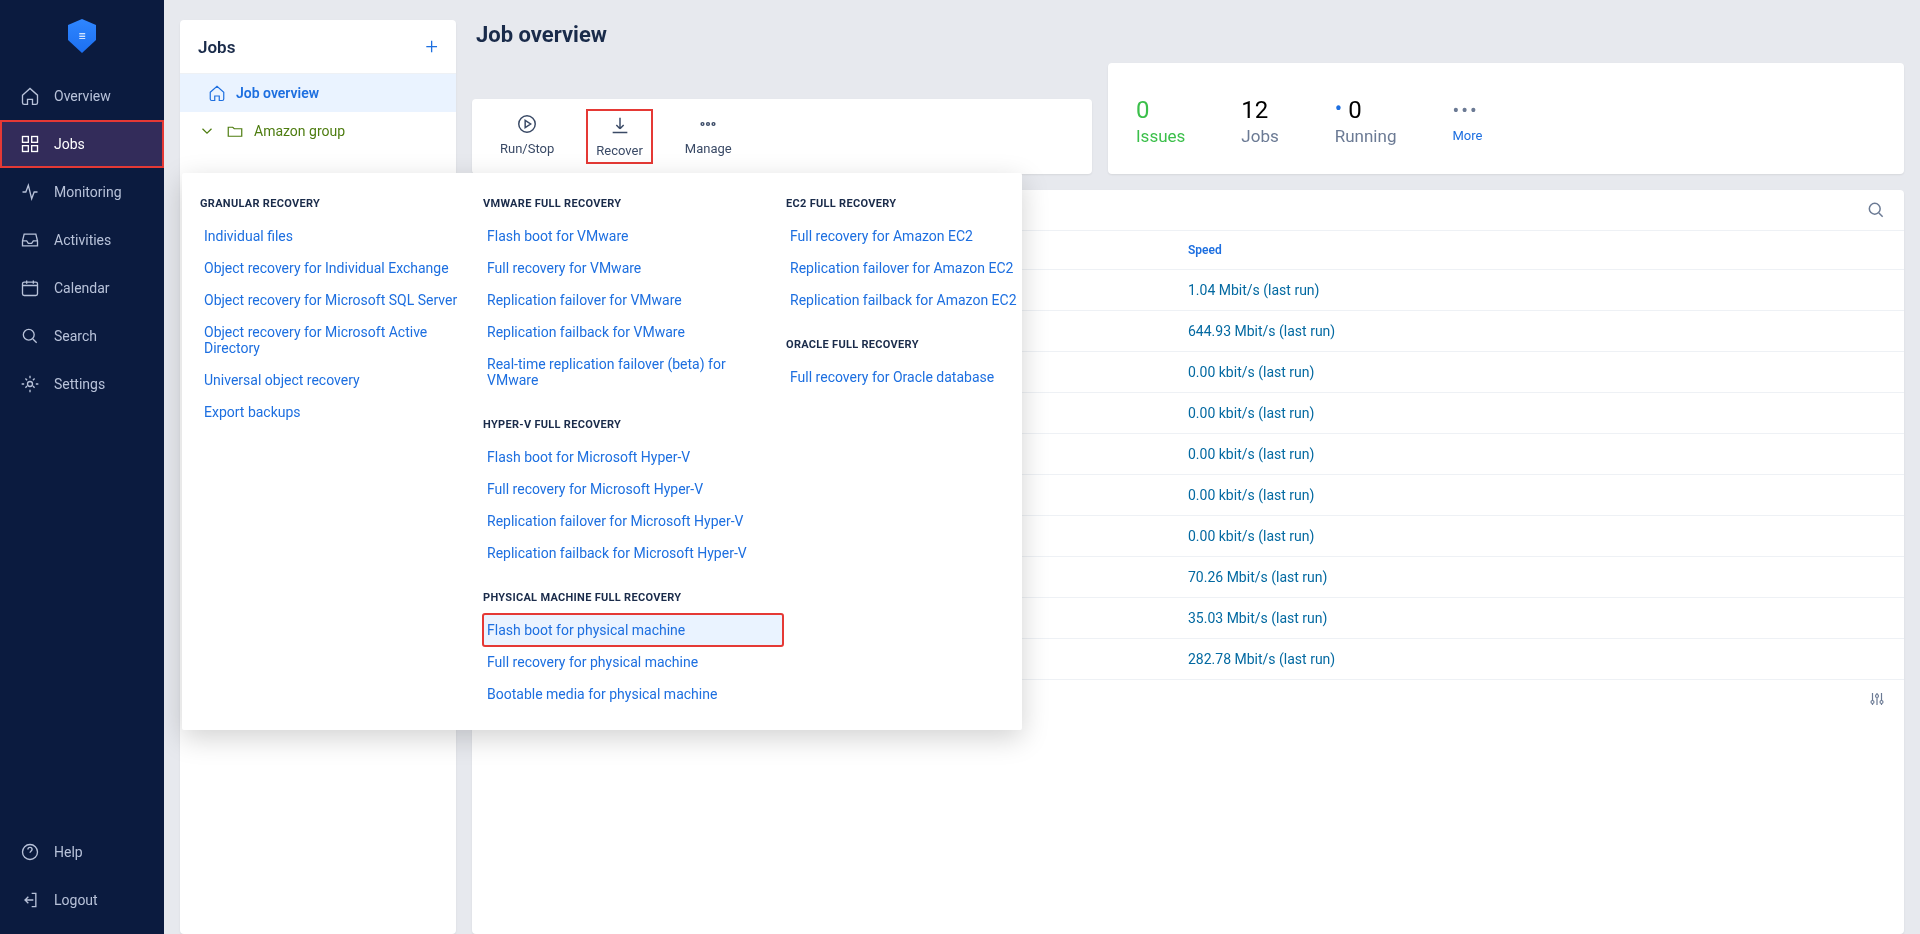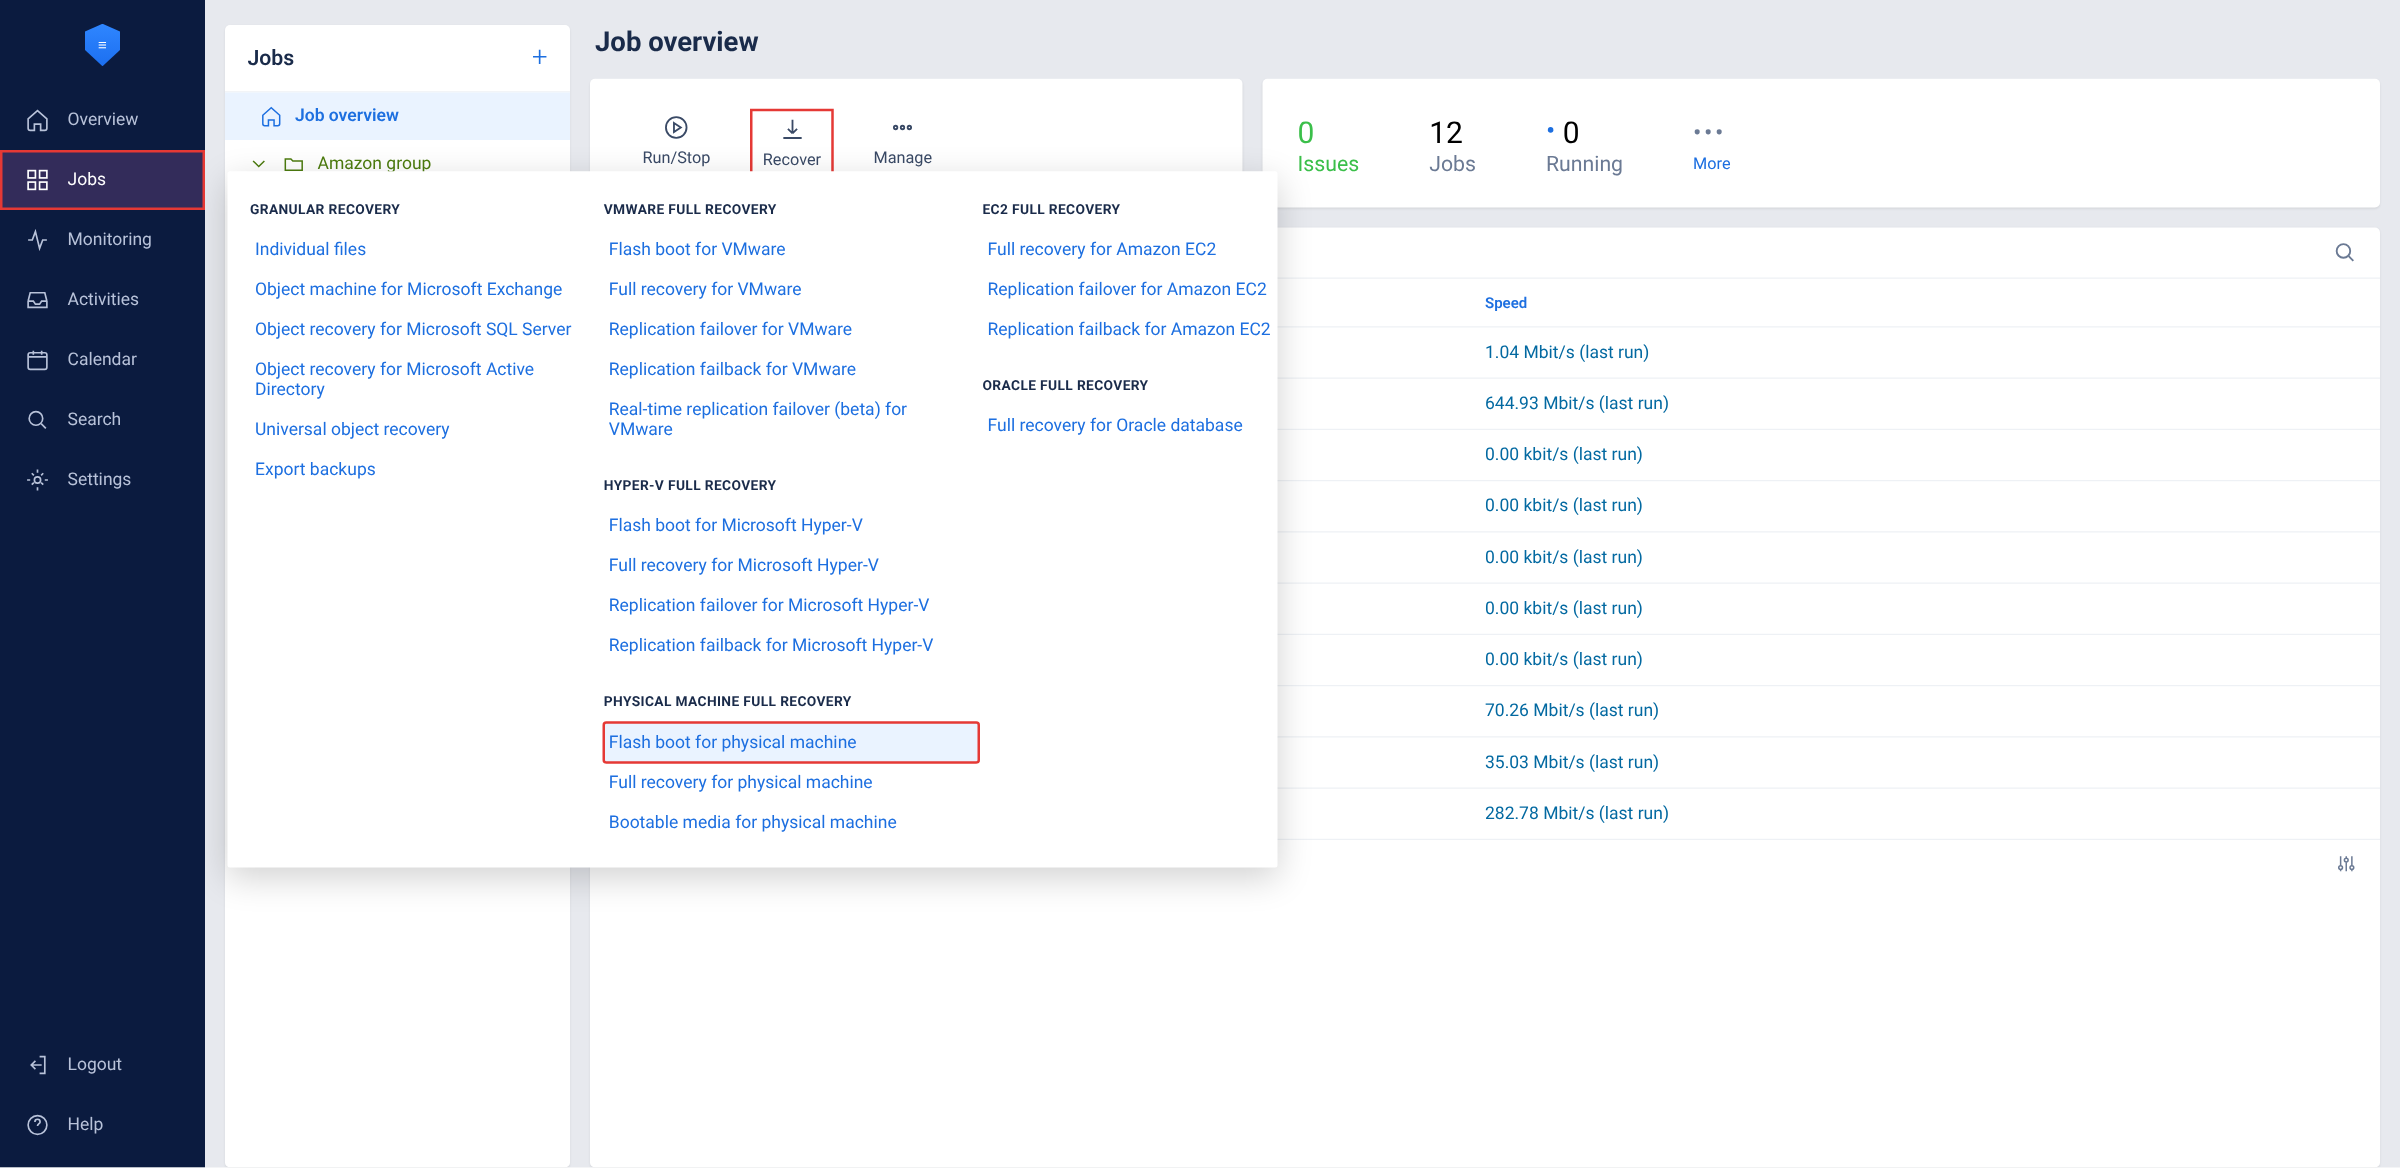--- a/index.html
+++ b/index.html
@@ -33,21 +33,21 @@
 .chev { width:12px; height:12px; }
 
 
 .right-col { flex: 1; display: flex; flex-direction: column; gap: 16px; min-width: 0; }
 .page-title { font-size: 22px; color: #1a2b4a; padding: 2px 4px 0 4px; }
 
 .cards-row { display: flex; gap: 16px; }
 .card { background: #fff; border-radius: 4px; box-shadow: 0 1px 2px rgba(0,0,0,.08); }
 
 
-.toolbar-card { position: relative; width: 522px; padding: 14px; }
+.toolbar-card { position: relative; width: 620px; padding: 0; margin-top: 36px; }
 .toolbar { display: flex; gap: 36px; padding: 14px 28px; }
 .tool-btn { display: flex; flex-direction: column; align-items: center; gap: 6px; font-size: 13px; color: #3a4a66; cursor: pointer; }
 .tool-btn svg { width: 22px; height: 22px; stroke: #3a4a66; fill: none; stroke-width: 1.6; }
 .tool-btn.highlighted { outline: 2px solid #e53935; outline-offset: 2px; padding: 2px 6px; }
 
 
 .stats-card { flex: 1; padding: 18px 28px 14px 28px; display: flex; align-items: center; gap: 56px; }
 .stat { display: flex; flex-direction: column; gap: 2px; }
 .stat .num { font-size: 24px; font-weight: 400; }
 .stat .lbl { font-size: 17px; color: #6b7a94; }
@@ -128,30 +128,30 @@
         <svg viewBox="0 0 24 24">
           <circle cx="12" cy="12" r="3"></circle>
           <path d="M12 2v3m0 14v3m10-10h-3M5 12H2m15.5-6.5l-2 2m-7 7l-2 2m0-11l2 2m7 7l2 2"></path>
         </svg>
         <span>Settings</span>
       </div>
     </div>
   <div class="nav-bottom" id="nav-bottom">
       <div class="nav-item">
         <svg viewBox="0 0 24 24">
-          <path d="M14 4h5v16h-5M10 8l-4 4 4 4M6 12h10"></path>
-        </svg>
-        <span>Logout</span>
-      </div>
-      <div class="nav-item">
-        <svg viewBox="0 0 24 24">
           <circle cx="12" cy="12" r="9"></circle>
           <path d="M9.5 9a2.5 2.5 0 115 0c0 1.5-2.5 2-2.5 4m0 3h.01"></path>
         </svg>
         <span>Help</span>
+      </div>
+      <div class="nav-item">
+        <svg viewBox="0 0 24 24">
+          <path d="M14 4h5v16h-5M10 8l-4 4 4 4M6 12h10"></path>
+        </svg>
+        <span>Logout</span>
       </div>
     </div>
 </nav>
 
 <div class="main">
 
   <aside class="jobs-panel">
     <div class="jobs-header">
       <h2>Jobs</h2>
       <span class="plus-btn">+</span>
@@ -202,21 +202,21 @@
                 <circle cx="18" cy="12" r="1.5"></circle>
               </svg>
             <span>Manage</span>
           </div>
         </div>
 
         <div class="recover-menu">
           <div class="menu-col" id="menu-col1">
               <h4>GRANULAR RECOVERY</h4>
               <a>Individual files</a>
-              <a>Object machine for Microsoft Exchange</a>
+              <a>Object recovery for Individual Exchange</a>
               <a>Object recovery for Microsoft SQL Server</a>
               <a>Object recovery for Microsoft Active Directory</a>
               <a>Universal object recovery</a>
               <a>Export backups</a>
             </div>
           <div class="menu-col" id="menu-col2">
               <h4>VMWARE FULL RECOVERY</h4>
               <a>Flash boot for VMware</a>
               <a>Full recovery for VMware</a>
               <a>Replication failover for VMware</a>

